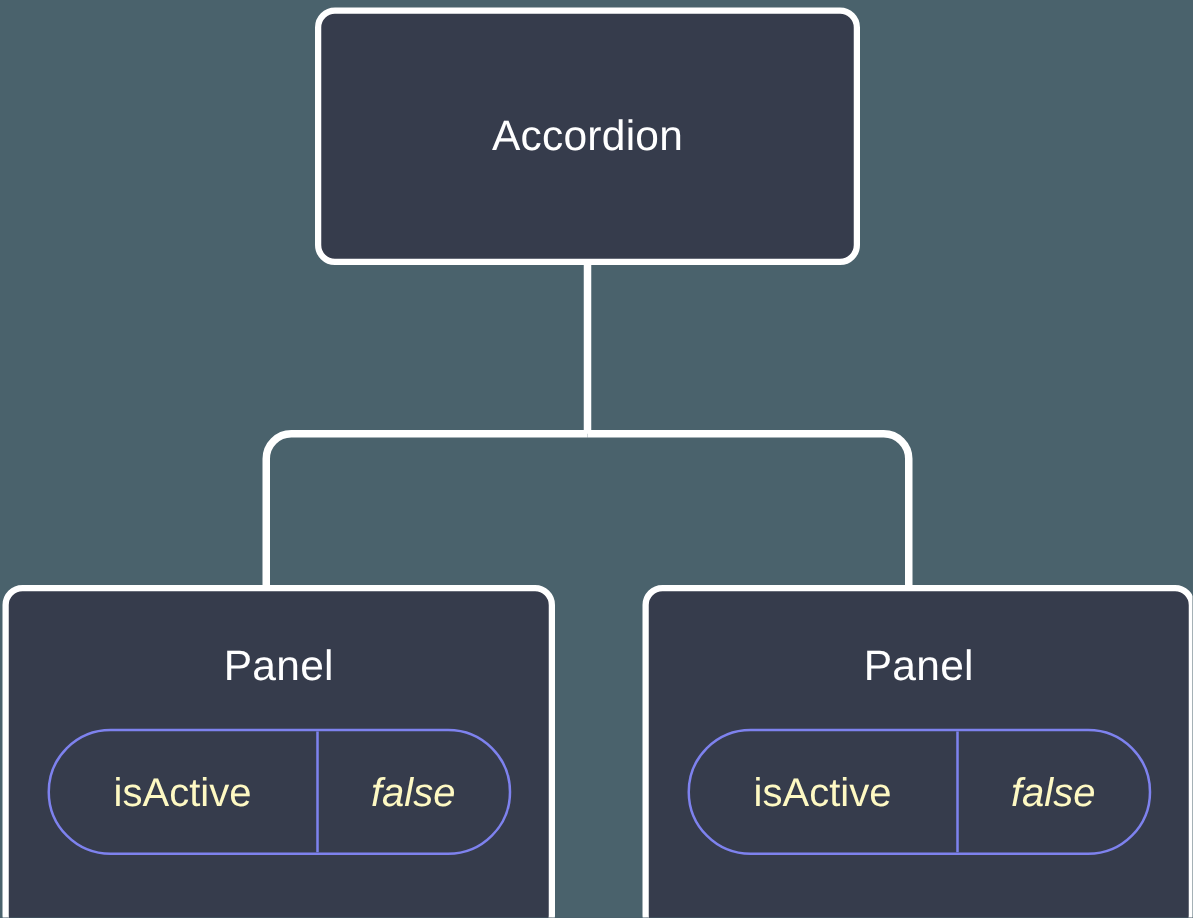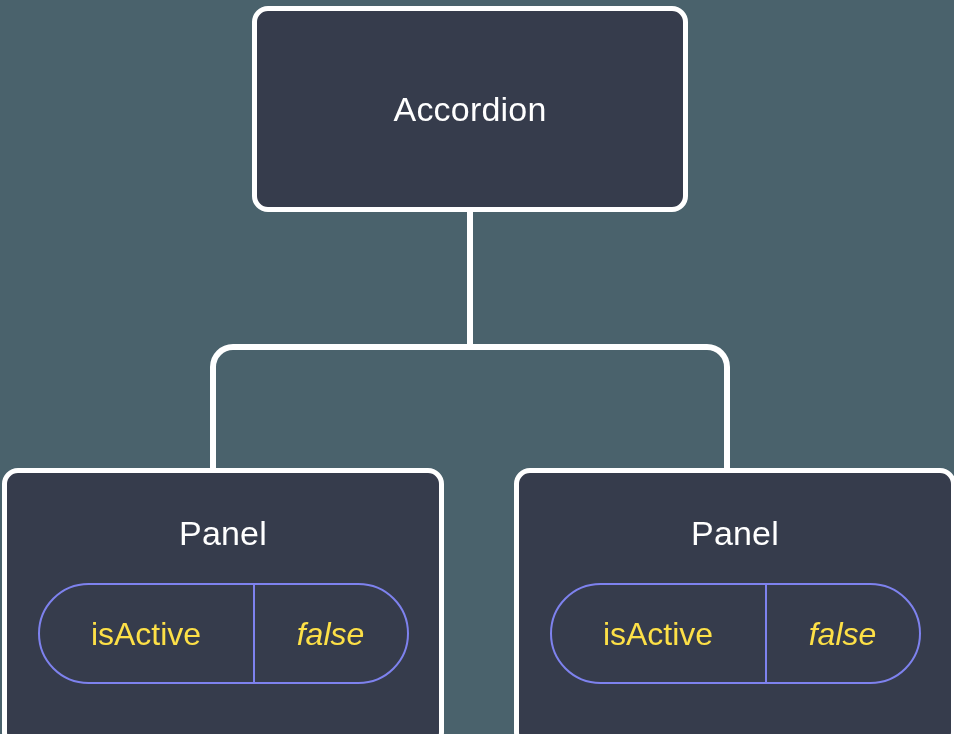--- a/index.html
+++ b/index.html
@@ -79,21 +79,21 @@
     border: 2px solid #7e82ee;
     border-radius: 51px;
     display: flex;
     align-items: stretch;
     overflow: hidden;
   }
   .pill-cell {
     display: flex;
     align-items: center;
     justify-content: center;
-    color: #fde047;
+    color: #fef9c3;
     font-size: 32px;
     line-height: 36px;
     white-space: nowrap;
   }
   .pill-key {
     width: 213px;
     border-right: 2px solid #7e82ee;
   }
   .pill-val {
     flex: 1 1 auto;

